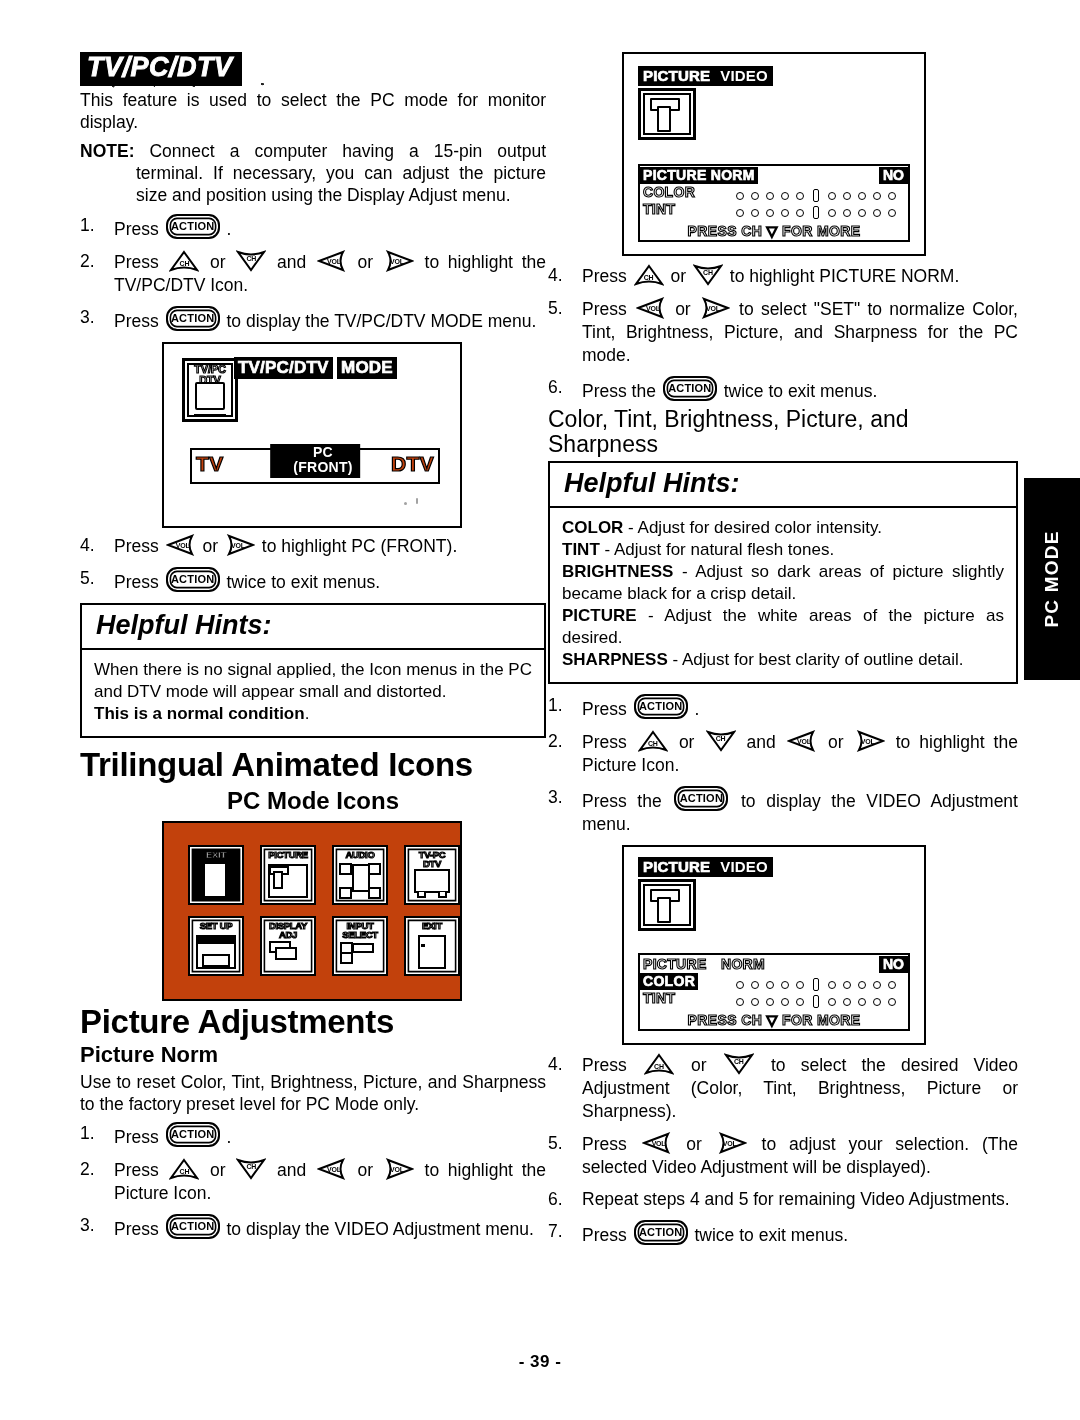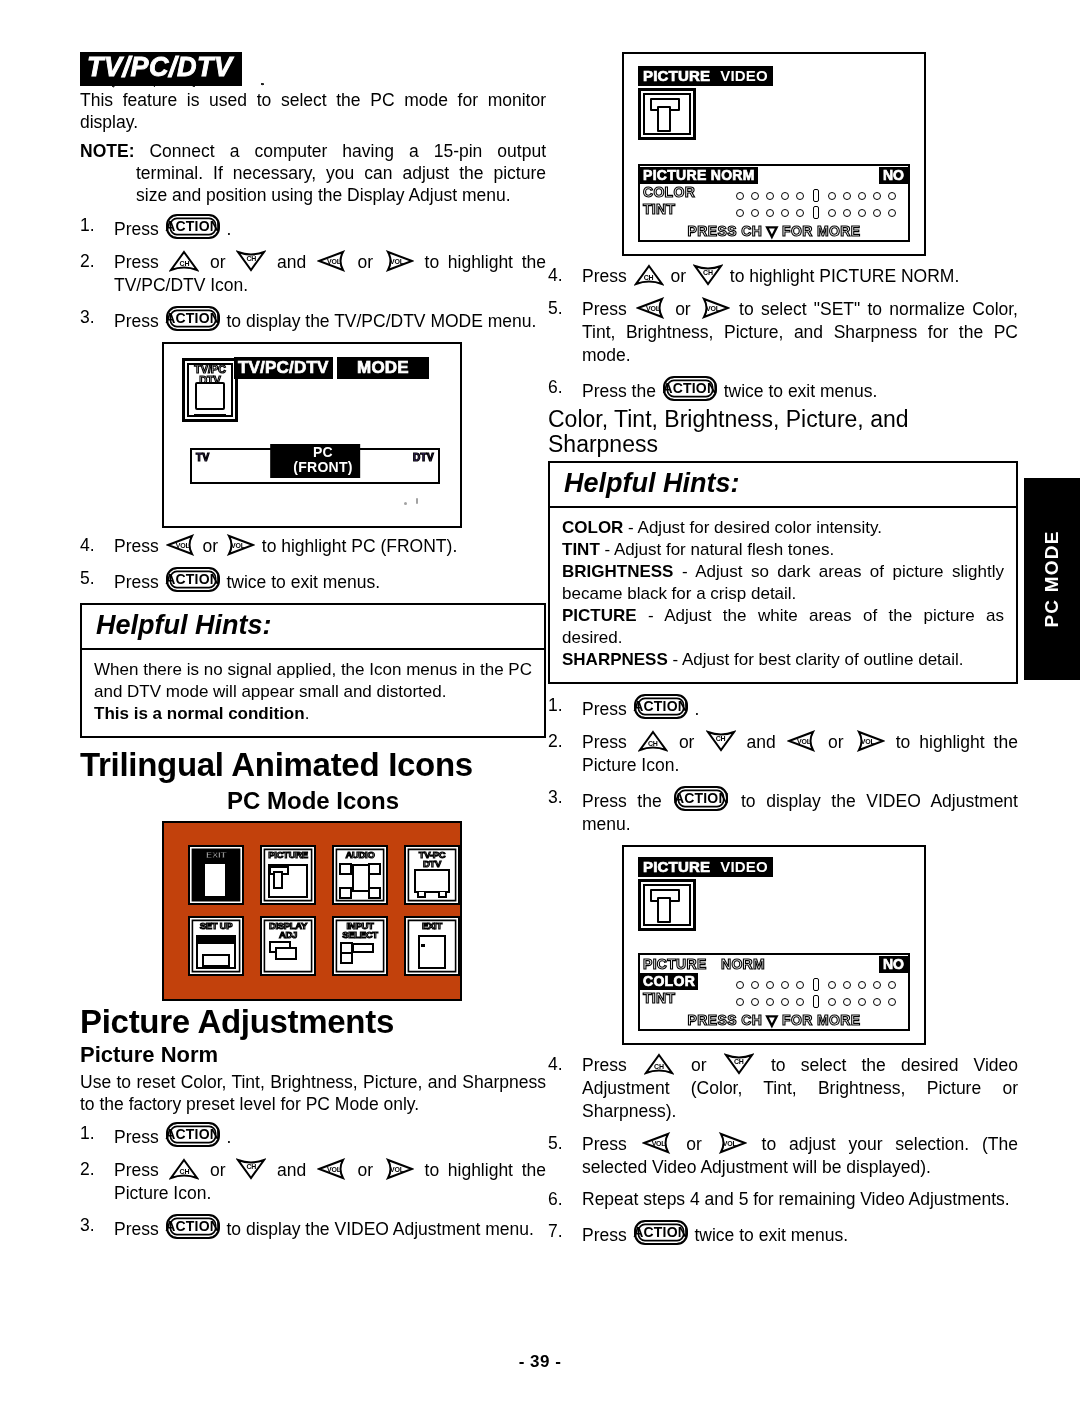--- a/index.html
+++ b/index.html
@@ -60,21 +60,21 @@
   .k{display:inline-block;vertical-align:-4px;margin:0 2px;}
 
   .k-action{
     position:relative;width:50px;height:21px;
     border:2px solid #000;border-radius:11px;
     box-shadow:inset 0 0 0 1.6px #fff, inset 0 0 0 3.2px #000;
     background:#fff;
   }
   .k-action i{
     position:absolute;inset:0;display:flex;align-items:center;justify-content:center;
-    font-style:normal;font-weight:bold;font-size:14px;letter-spacing:.2px;border-radius:8px;
+    font-style:normal;font-weight:bold;font-size:11px;letter-spacing:.2px;border-radius:8px;
   }
 
   .k-arrow{position:relative;width:30px;height:22px;}
   .k-arrow svg{display:block;width:30px;height:22px;}
   .k-arrow i{
     position:absolute;inset:0;display:flex;align-items:center;justify-content:center;
     font-style:normal;font-weight:bold;font-size:7px;letter-spacing:-0.2px;
   }
   .k-arrow.chup i{transform:translateY(2px);}
   .k-arrow.chdn i{transform:translateY(-3px);}
@@ -152,21 +152,21 @@
     position:absolute;left:10px;right:10px;bottom:9px;height:24px;
     border:2.5px solid #000;background:#fff;border-radius:2px;
   }
   .modeicon .foot{
     position:absolute;left:9px;right:9px;bottom:3px;height:4px;
     border-bottom:2.5px solid #000;
   }
 
   .selbar{position:absolute;border:2.5px solid #000;background:#fff;}
   .selbar .end{
-    position:absolute;top:2px;font-weight:bold;font-size:10px;color:#8b5cf6;
+    position:absolute;top:2px;font-weight:bold;font-size:21px;color:#c2410c;
     -webkit-text-stroke:1.2px #000;letter-spacing:0.3px;
   }
   .selbar .mid{
     position:absolute;left:50%;top:-6px;transform:translateX(-50%);
     background:#000;color:#fff;text-align:center;padding:1px 7px 3px 23px;
     font-weight:bold;font-size:14px;line-height:15px;letter-spacing:0.3px;
   }
 
   
   .iconbox{border:2px solid #000;background:#c2410c;position:relative;}
@@ -291,21 +291,21 @@
 
     <div class="tv" style="width:296px;height:182px;margin:6px 0 6px 82px;">
       <div class="modeicon" style="left:18px;top:14px;width:50px;height:58px;">
         <div class="lbl">TV/PC</div>
         <div class="lbl" style="top:14px;">DTV</div>
         <div class="screen"></div>
         <div class="foot"></div>
       </div>
       <div style="position:absolute;left:70px;top:12px;">
         <div class="osd-seg" style="display:inline-block;font-size:17px;line-height:20px;padding:1px 4px;">TV/PC/DTV</div>
-        <div class="osd-seg" style="display:inline-block;font-size:17px;line-height:20px;padding:1px 20px;margin-top:1px;">MODE</div>
+        <div class="osd-seg" style="display:inline-block;font-size:17px;line-height:20px;padding:1px 4px;margin-top:1px;">MODE</div>
       </div>
 
       <div class="selbar" style="left:26px;top:104px;width:246px;height:32px;">
         <div class="end" style="left:4px;">TV</div>
         <div class="mid">
           <span style="display:block;">PC</span>
           <span style="display:block;">(FRONT)</span>
         </div>
         <div class="end" style="right:4px;">DTV</div>
       </div>

